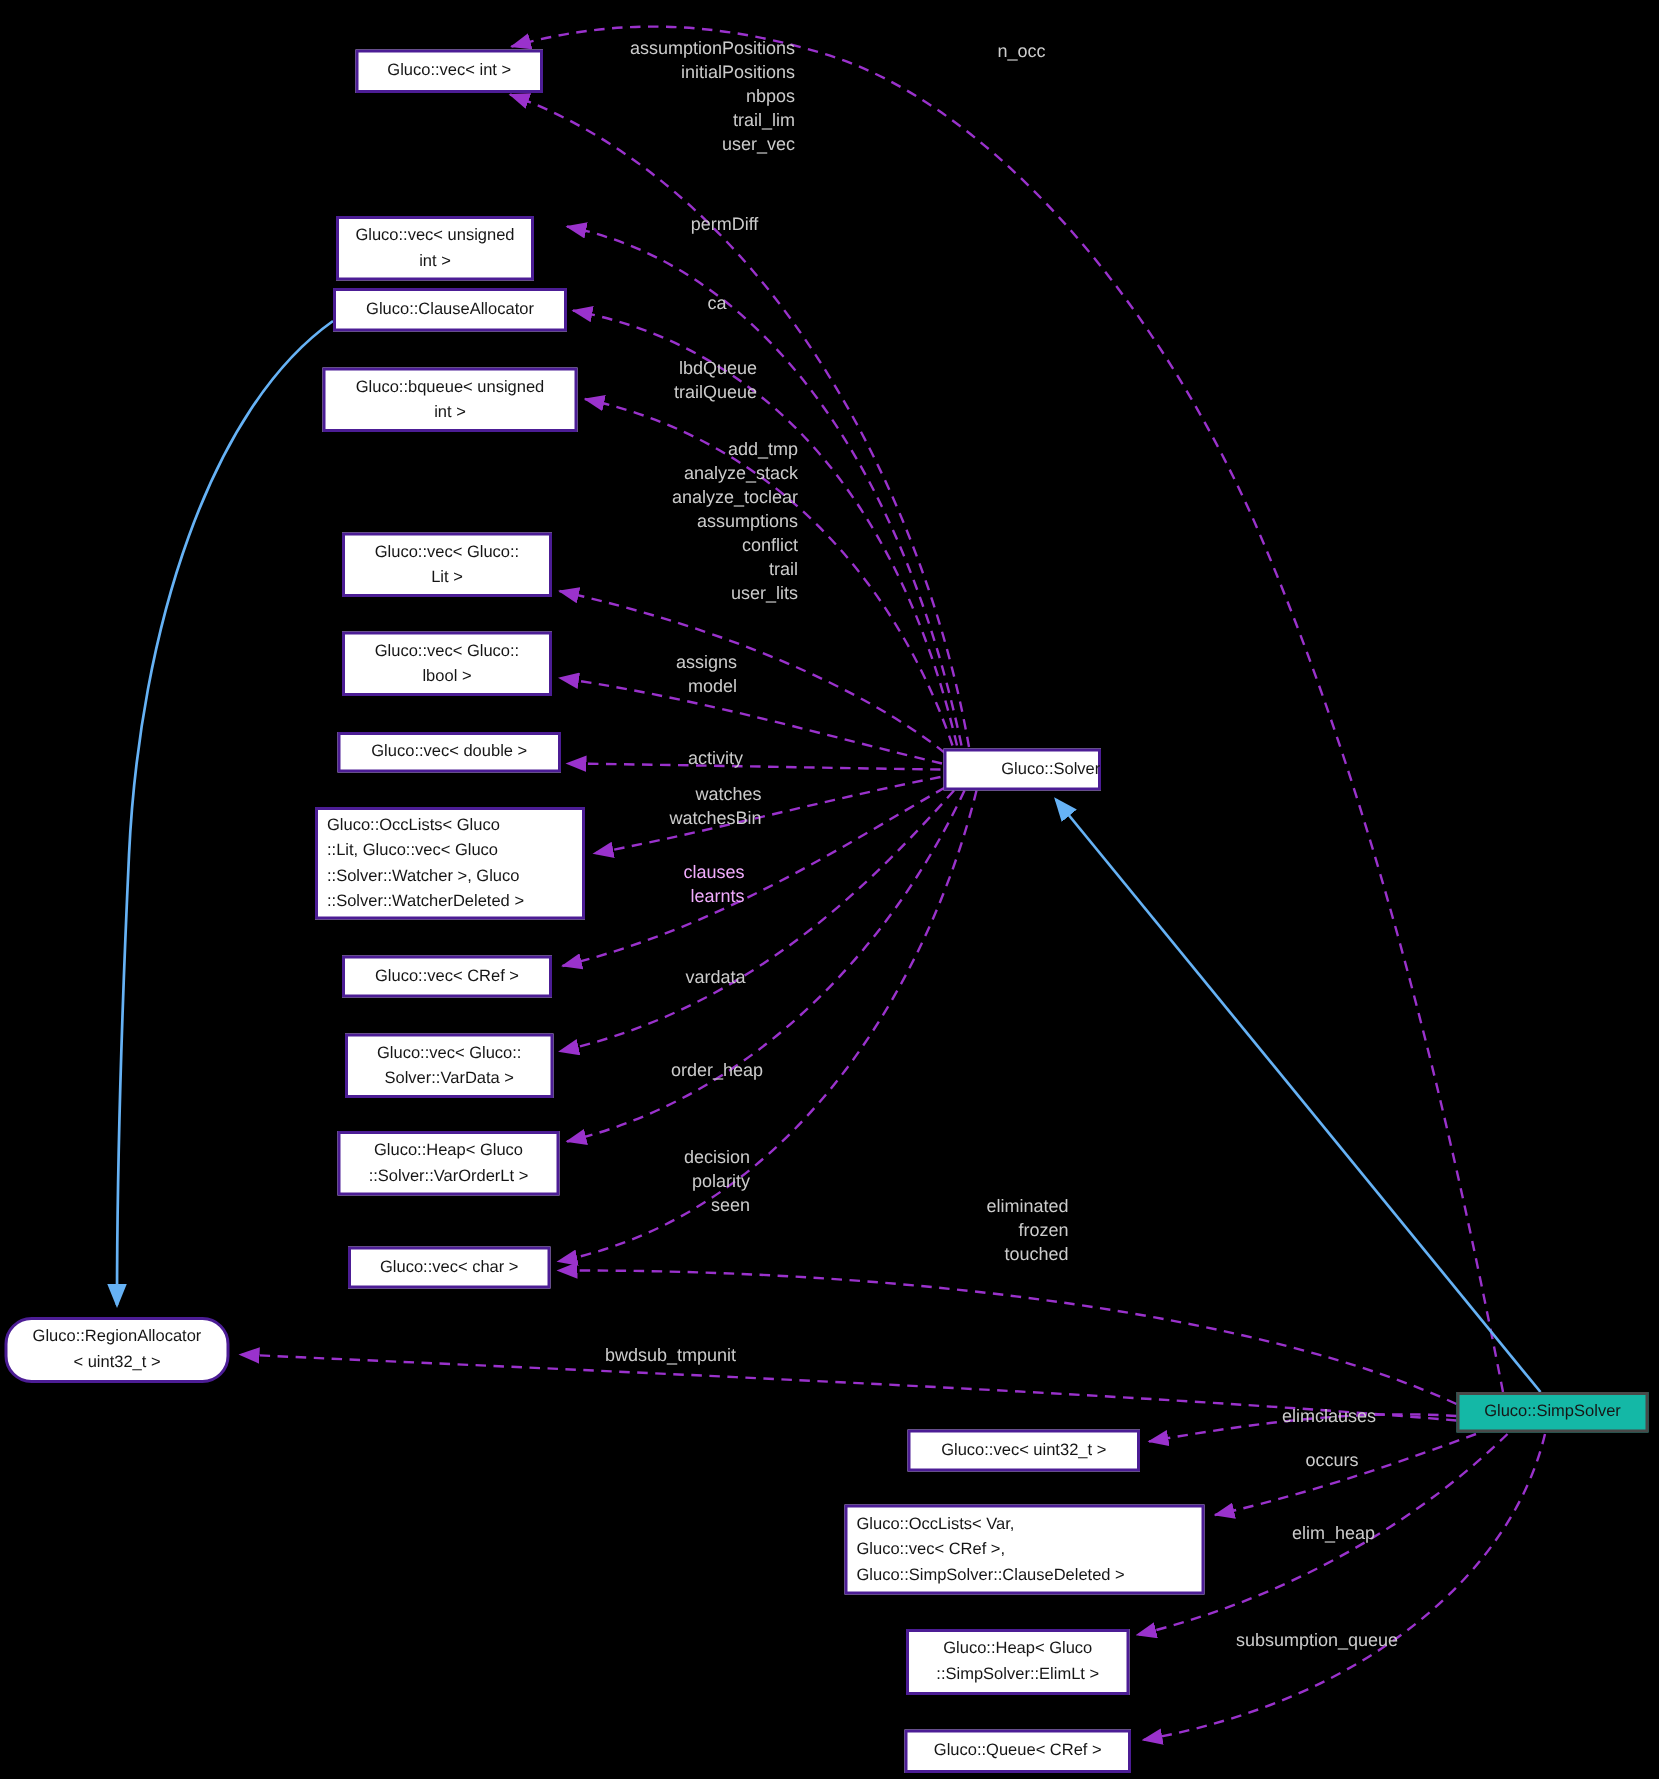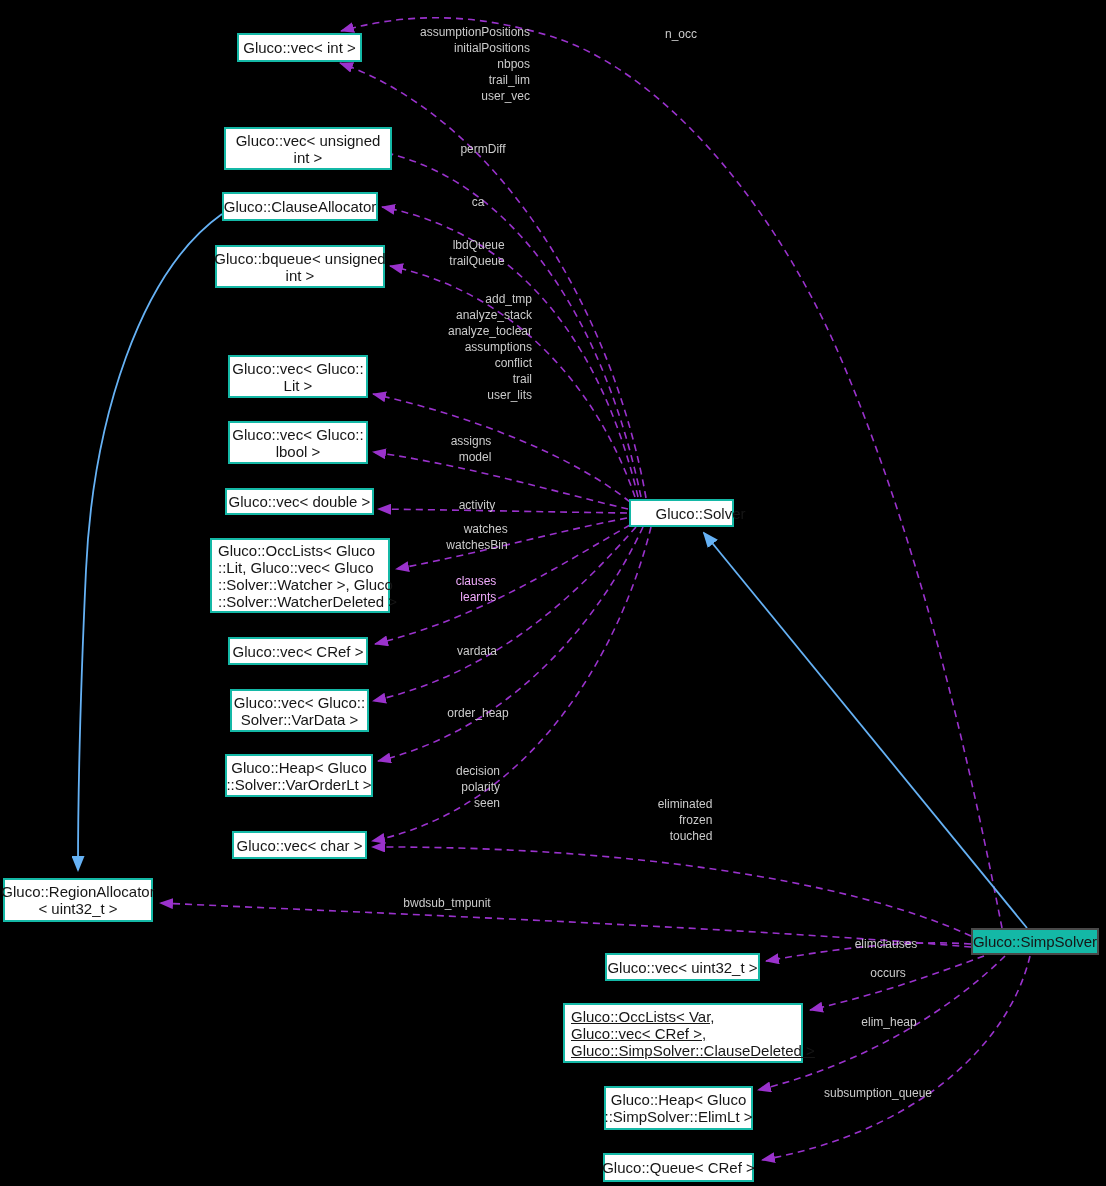--- a/index.html
+++ b/index.html
@@ -9,24 +9,24 @@
     background:#000;
     font-family:"Liberation Sans", sans-serif;
     overflow:hidden;
   }
   #edge-layer{position:absolute;left:0;top:0;width:1106px;height:1186px;}
   path.edge-usage{fill:none;stroke-width:1.6;stroke-dasharray:7,5;}
   path.edge-inherit{fill:none;stroke-width:1.8;}
   .node{
     position:absolute;
     background:#ffffff;
-    border:2px solid #14b8a6;
+    border:2px solid #4c1d95;
     box-sizing:border-box;
     color:#161616;
-    font-size:15px;
+    font-size:11px;
     line-height:17px;
     display:flex;
     flex-direction:column;
     justify-content:center;
     align-items:center;
     text-align:center;
     white-space:nowrap;
     cursor:pointer;
   }
   .node.align-left{align-items:flex-start;text-align:right;padding-left:6px;}
@@ -147,21 +147,21 @@
     </div>
     <div class="edge-label" style="left: 889px; top: 1014px; color: rgb(203, 203, 203);">
       <div>elim_heap</div>
     </div>
     <div class="edge-label" style="left: 878px; top: 1085px; color: rgb(203, 203, 203);">
       <div>subsumption_queue</div>
     </div>
     <div class="node" style="left: 237px; top: 33px; width: 125px; height: 29px;">
       <div>Gluco::vec&lt; int &gt;</div>
     </div>
-    <div class="node" style="left: 224px; top: 127px; width: 168px; height: 43px;">
+    <div class="node" style="left: 224px; top: 144px; width: 132px; height: 43px;">
       <div>Gluco::vec&lt; unsigned</div>
       <div>int &gt;</div>
     </div>
     <div class="node" style="left: 222px; top: 192px; width: 156px; height: 29px;">
       <div>Gluco::ClauseAllocator</div>
     </div>
     <div class="node" style="left: 215px; top: 245px; width: 170px; height: 43px;">
       <div>Gluco::bqueue&lt; unsigned</div>
       <div>int &gt;</div>
     </div>
@@ -192,31 +192,31 @@
     <div class="node" style="left: 225px; top: 754px; width: 148px; height: 43px;">
       <div>Gluco::Heap&lt; Gluco</div>
       <div>::Solver::VarOrderLt &gt;</div>
     </div>
     <div class="node" style="left: 232px; top: 831px; width: 135px; height: 28px;">
       <div>Gluco::vec&lt; char &gt;</div>
     </div>
     <div class="node" style="left: 629px; top: 499px; width: 105px; height: 28px; padding-left: 38px;">
       <div>Gluco::Solver</div>
     </div>
-    <div class="node" style="left: 3px; top: 878px; width: 150px; height: 44px;">
+    <div class="node" style="left: 3px; top: 878px; width: 150px; height: 44px; border-radius: 18px;">
       <div>Gluco::RegionAllocator</div>
       <div>&lt; uint32_t &gt;</div>
     </div>
     <div class="node highlighted" style="left: 971px; top: 928px; width: 128px; height: 27px;">
       <div>Gluco::SimpSolver</div>
     </div>
     <div class="node" style="left: 605px; top: 953px; width: 155px; height: 28px;">
       <div>Gluco::vec&lt; uint32_t &gt;</div>
     </div>
-    <div class="node align-left" style="left: 563px; top: 1003px; width: 240px; height: 60px; text-decoration: underline;">
+    <div class="node align-left" style="left: 563px; top: 1003px; width: 240px; height: 60px;">
       <div>Gluco::OccLists&lt; Var,</div>
       <div>Gluco::vec&lt; CRef &gt;,</div>
       <div>Gluco::SimpSolver::ClauseDeleted &gt;</div>
     </div>
     <div class="node" style="left: 604px; top: 1086px; width: 149px; height: 44px;">
       <div>Gluco::Heap&lt; Gluco</div>
       <div>::SimpSolver::ElimLt &gt;</div>
     </div>
     <div class="node" style="left: 603px; top: 1153px; width: 151px; height: 29px;">
       <div>Gluco::Queue&lt; CRef &gt;</div>

